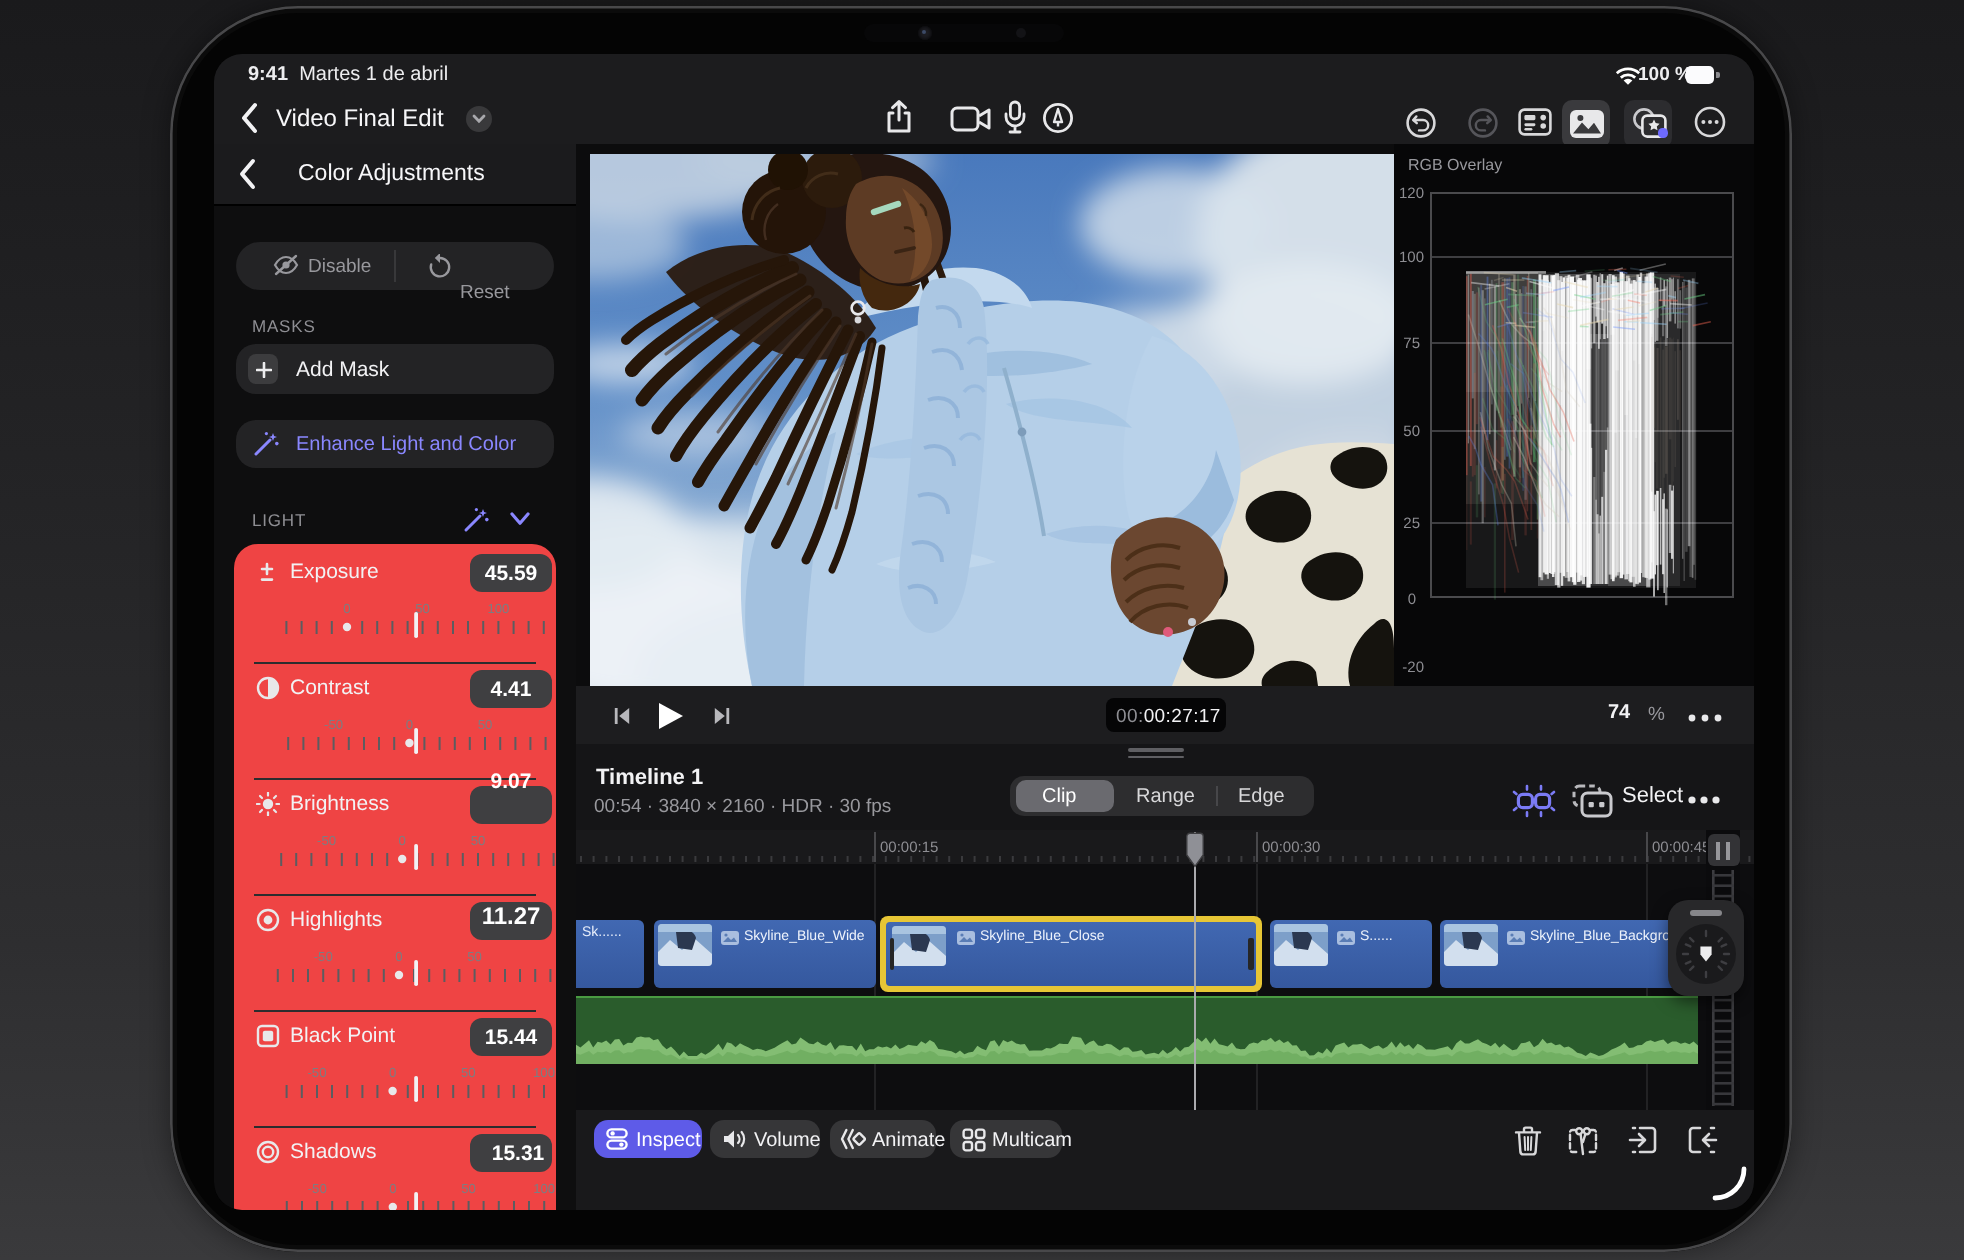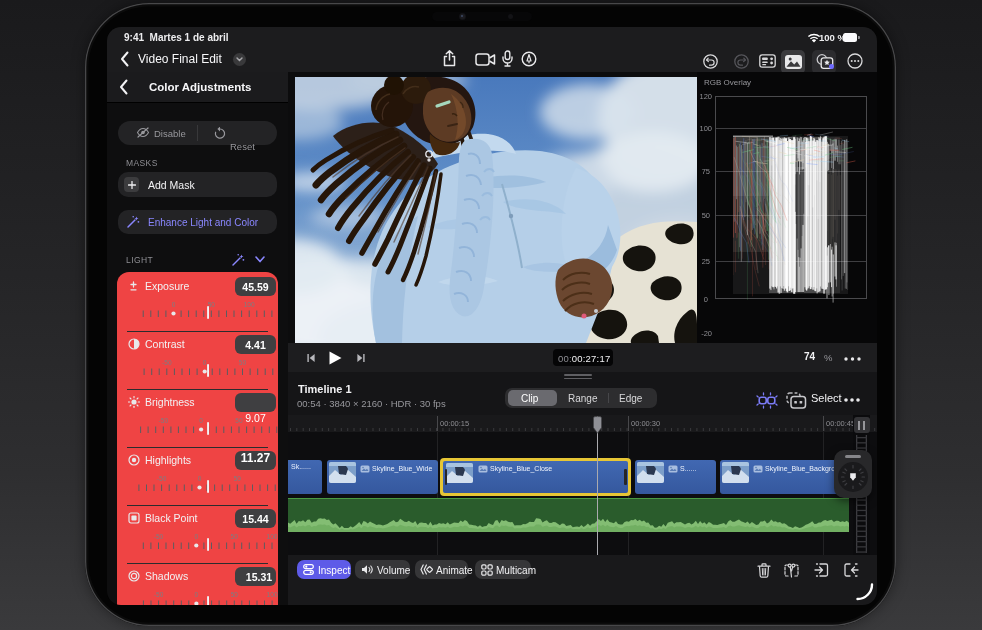--- a/index.html
+++ b/index.html
@@ -11,21 +11,21 @@
 </style></head><body>
 <div id="ipad"></div>
 
 <div class="abs" style="left:432px;top:12px;width:100px;height:9px;border-radius:5px;background:#070708"></div>
 <div class="abs" style="left:459px;top:13px;width:7px;height:7px;border-radius:50%;background:#1d1d22;box-shadow:inset 0 0 2px #000"></div>
 <div class="abs" style="left:461px;top:15px;width:2px;height:2px;border-radius:50%;background:#3c4a66"></div>
 <div class="abs" style="left:508px;top:14px;width:5px;height:5px;border-radius:50%;background:#131316"></div>
 <div id="screen">
 
   <div class="abs" style="left:0;top:0;width:770px;height:45px;background:#1c1c1e"></div>
-  <div class="txt" style="left:17px;top:4.5px;font-size:10px;font-weight:bold;color:#ededef">9:41&nbsp;&nbsp;<span style="font-weight:700">Martes 1 de abril</span></div>
+  <div class="txt" style="left:17px;top:4.5px;font-size:10px;font-weight:bold;color:#ededef">9:41&nbsp;&nbsp;<span style="font-weight:400">Martes 1 de abril</span></div>
 
   <svg class="abs" style="left:700px;top:6px" width="14" height="11" viewBox="0 0 14 11">
     <path d="M7 9.4 L4.8 7.2 a3.4 3.4 0 0 1 4.4 0 Z" fill="#fff"></path>
     <path d="M3.4 5.8 a5.4 5.4 0 0 1 7.2 0" stroke="#fff" stroke-width="1.4" fill="none"></path>
     <path d="M1.4 3.6 a8.4 8.4 0 0 1 11.2 0" stroke="#fff" stroke-width="1.4" fill="none"></path>
   </svg>
   <div class="txt" style="left:712px;top:5px;font-size:9.5px;font-weight:600;color:#ededef">100&nbsp;%</div>
   <div class="abs" style="left:736px;top:6px;width:14px;height:8.5px;border-radius:2.5px;background:#fbfbfd"></div>
   <div class="abs" style="left:751px;top:8.5px;width:1.5px;height:3.5px;border-radius:0 1px 1px 0;background:#8a8a8e"></div>
 
@@ -91,21 +91,21 @@
     <circle cx="4.7" cy="8" r="1" fill="#d8d8da"></circle>
       <circle cx="8" cy="8" r="1" fill="#d8d8da"></circle>
       <circle cx="11.3" cy="8" r="1" fill="#d8d8da"></circle>
   </svg>
 
   <div class="abs" style="left:0;top:45px;width:181px;height:533px;background:#0e0e0f"></div>
   <div class="abs" style="left:0;top:45px;width:181px;height:31px;background:#1b1b1d;border-bottom:1px solid #000"></div>
   <svg class="abs" style="left:12px;top:52px" width="9" height="16" viewBox="0 0 9 16">
       <path d="M7.5 1.5 L2 8 L7.5 14.5" stroke="#f2f2f4" stroke-width="2" fill="none" stroke-linecap="round" stroke-linejoin="round"></path>
     </svg>
-  <div class="txt" style="left:42px;top:54px;font-size:11.5px;font-weight:bold;color:#f7f7f9">Color Adjustments</div>
+  <div class="txt" style="left:42px;top:54px;font-size:11.5px;font-weight:normal;color:#f7f7f9">Color Adjustments</div>
 
 <div class="abs" style="left:11px;top:94px;width:159px;height:24px;border-radius:12px;background:#232325"></div>
 <div class="abs" style="left:90px;top:98px;width:1px;height:16px;background:#38383a"></div>
 <svg class="abs" style="left:29px;top:100px" width="14" height="11" viewBox="0 0 14 11">
   <path d="M1.5 5.5 C3 2.8 5 1.5 7 1.5 C9 1.5 11 2.8 12.5 5.5 C11 8.2 9 9.5 7 9.5 C5 9.5 3 8.2 1.5 5.5 Z" stroke="#98989d" stroke-width="1.1" fill="none"></path>
   <circle cx="7" cy="5.5" r="1.8" fill="#98989d"></circle>
   <path d="M2 10 L12 1" stroke="#98989d" stroke-width="1.2" stroke-linecap="round"></path>
 </svg>
 <div class="txt" style="left:47px;top:101px;font-size:9.5px;color:#98989d">Disable</div>
 <svg class="abs" style="left:107px;top:99.5px" width="12" height="13" viewBox="0 0 12 13">
@@ -224,21 +224,21 @@
           <path d="M0.4 6 H1.8"></path>
           <path d="M10.2 6 H11.6"></path>
           <path d="M2 2 L3 3"></path>
           <path d="M9 9 L10 10"></path>
           <path d="M10 2 L9 3"></path>
           <path d="M3 9 L2 10"></path>
         </g>
       </svg>
   <div class="txt" style="left:28px;top:124px;font-size:10.5px;color:#f2f2f4">Brightness</div>
   <div class="abs" style="left:118px;top:121px;width:41px;height:19px;border-radius:6px;background:#3f3f41"></div>
-  <div class="txt" style="left:118px;top:140px;width:41px;text-align:center;font-size:10.5px;font-weight:normal;color:#fff">9.07</div>
+  <div class="txt" style="left:118px;top:113px;width:41px;text-align:center;font-size:10.5px;font-weight:bold;color:#fff">9.07</div>
   <div class="abs" style="top:144px;left:0;width:161px;height:22px">
         <svg width="142" height="20" viewBox="0 0 142 20" style="position:absolute;left:20px;">
           <rect x="3.1" y="10.5" width="1" height="6.5" fill="#5c5c60"></rect>
           <rect x="10.6" y="10.5" width="1" height="6.5" fill="#5c5c60"></rect>
           <rect x="18.2" y="10.5" width="1" height="6.5" fill="#5c5c60"></rect>
           <rect x="25.8" y="10.5" width="1" height="6.5" fill="#5c5c60"></rect>
           <rect x="33.4" y="10.5" width="1" height="6.5" fill="#5c5c60"></rect>
           <rect x="40.9" y="10.5" width="1" height="6.5" fill="#5c5c60"></rect>
           <rect x="48.5" y="10.5" width="1" height="6.5" fill="#5c5c60"></rect>
           <rect x="56.1" y="10.5" width="1" height="6.5" fill="#5c5c60"></rect>

